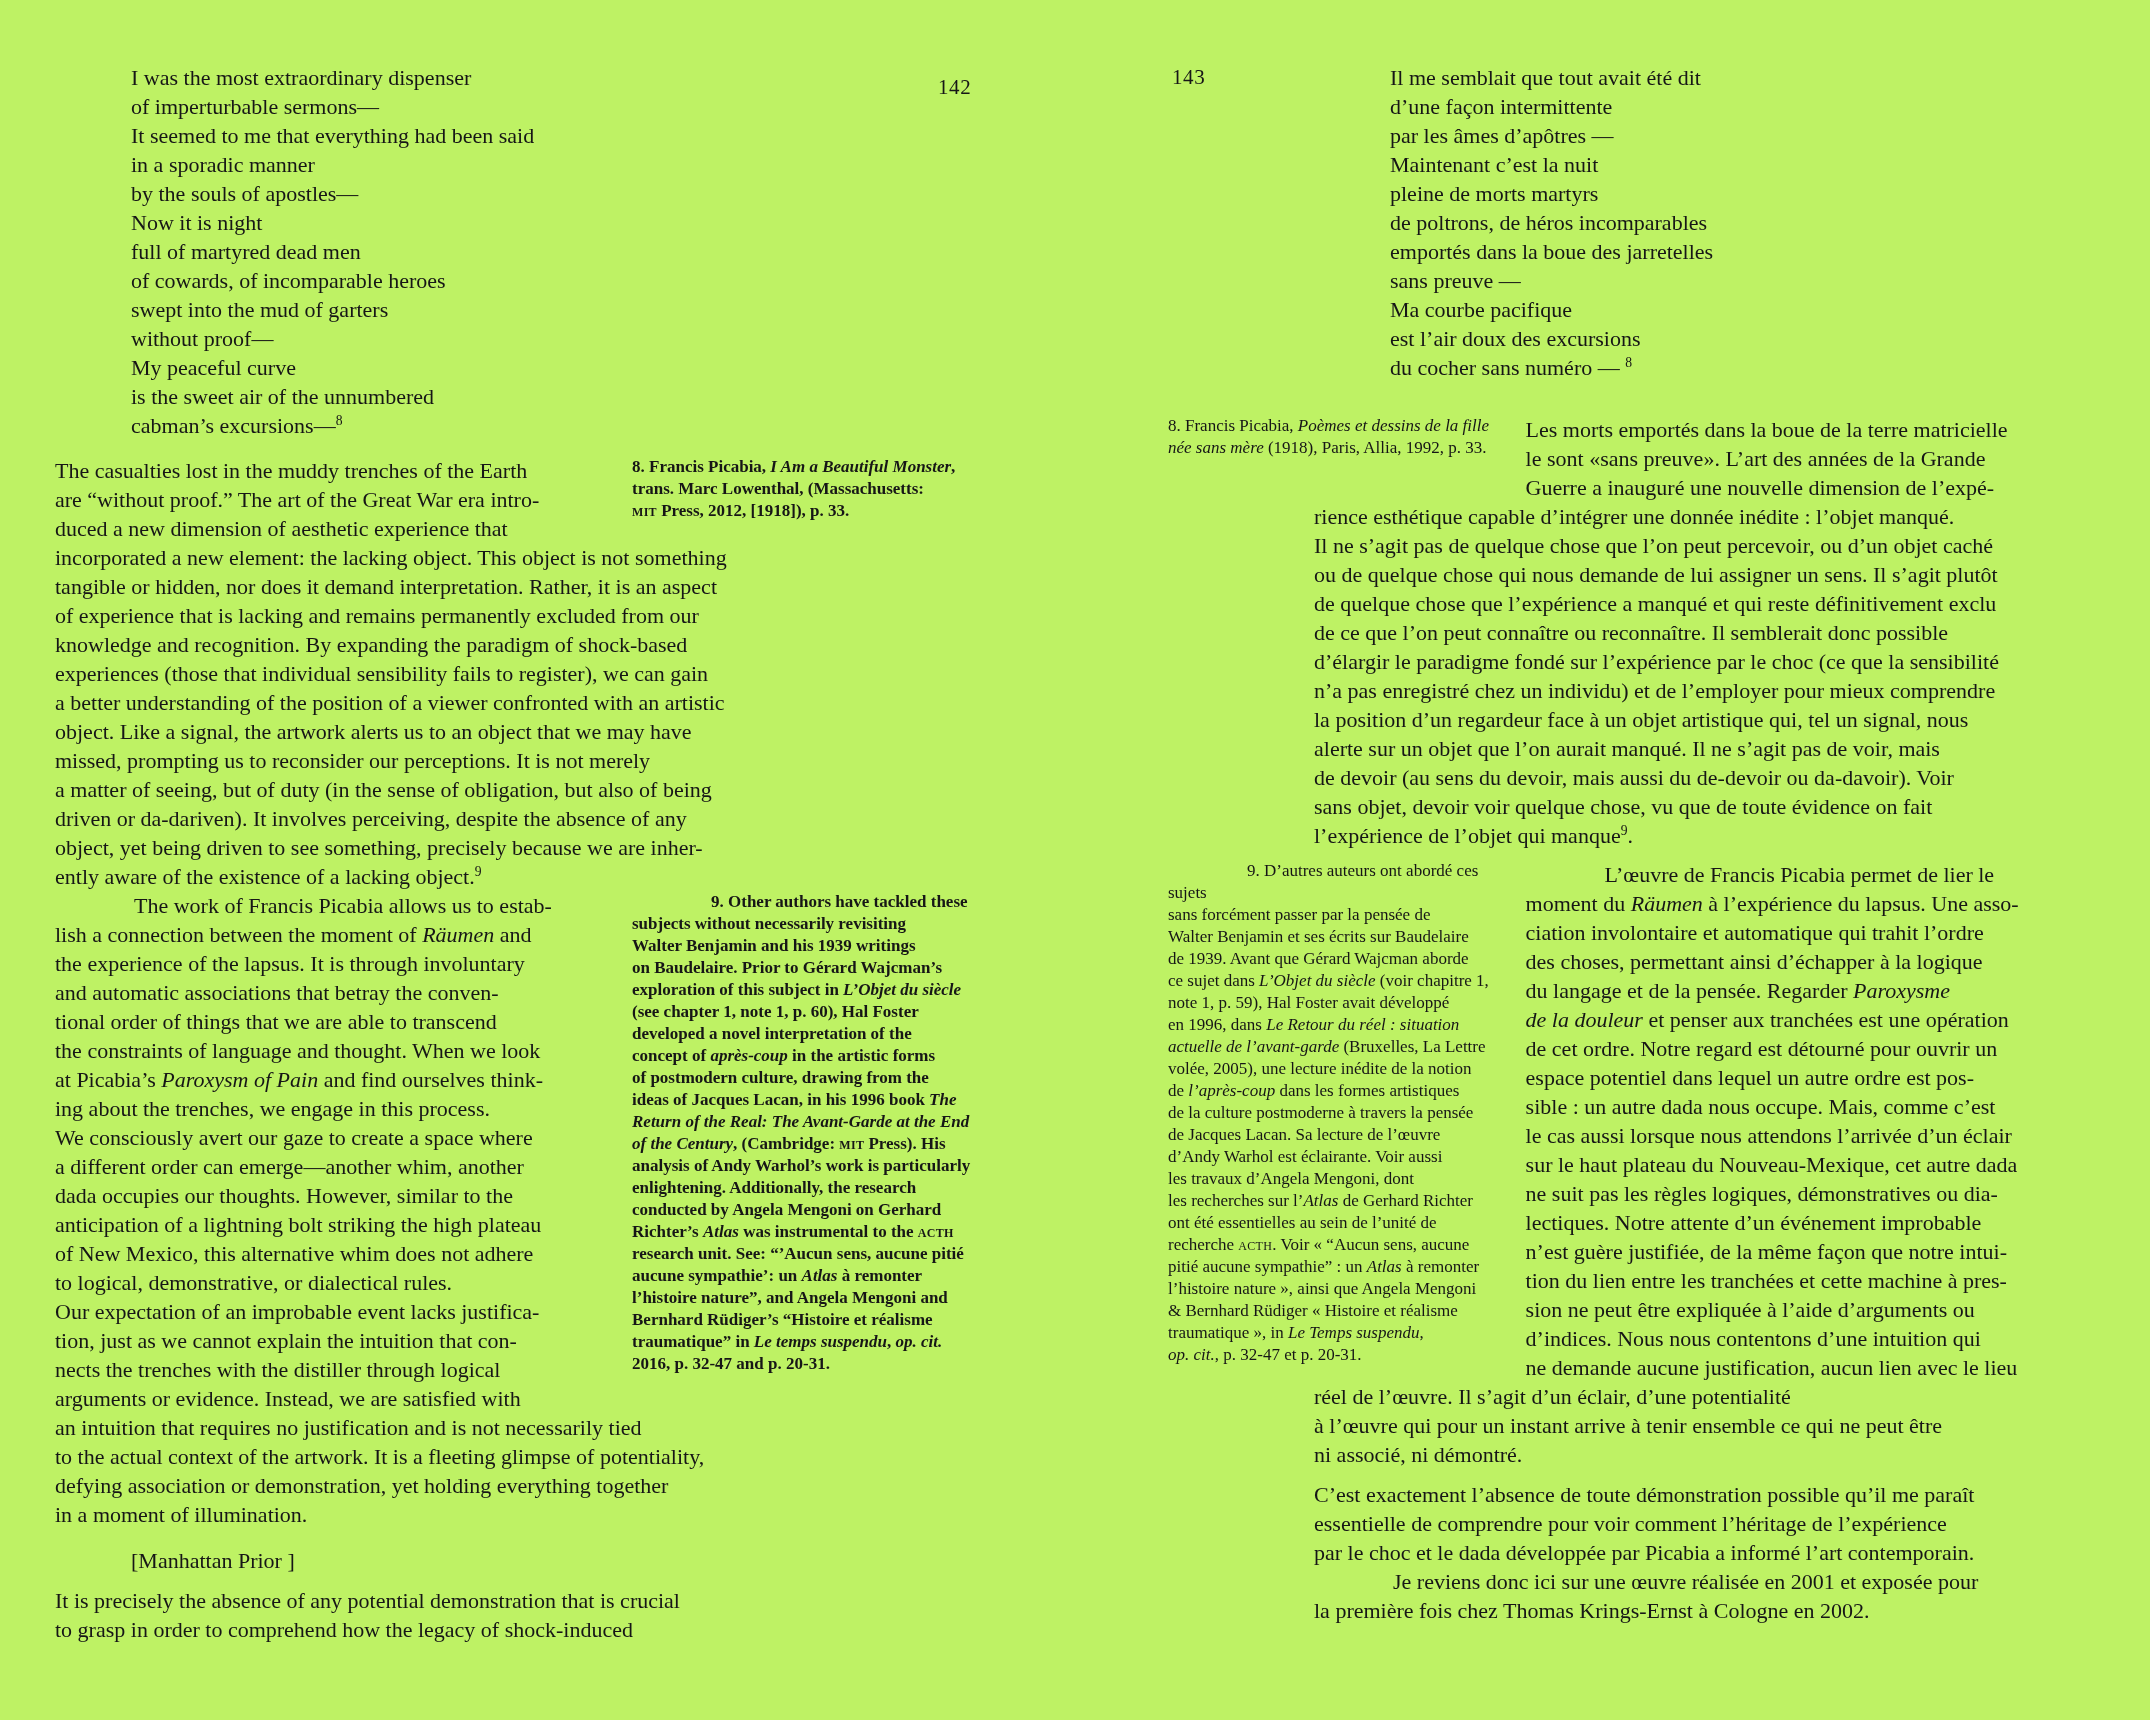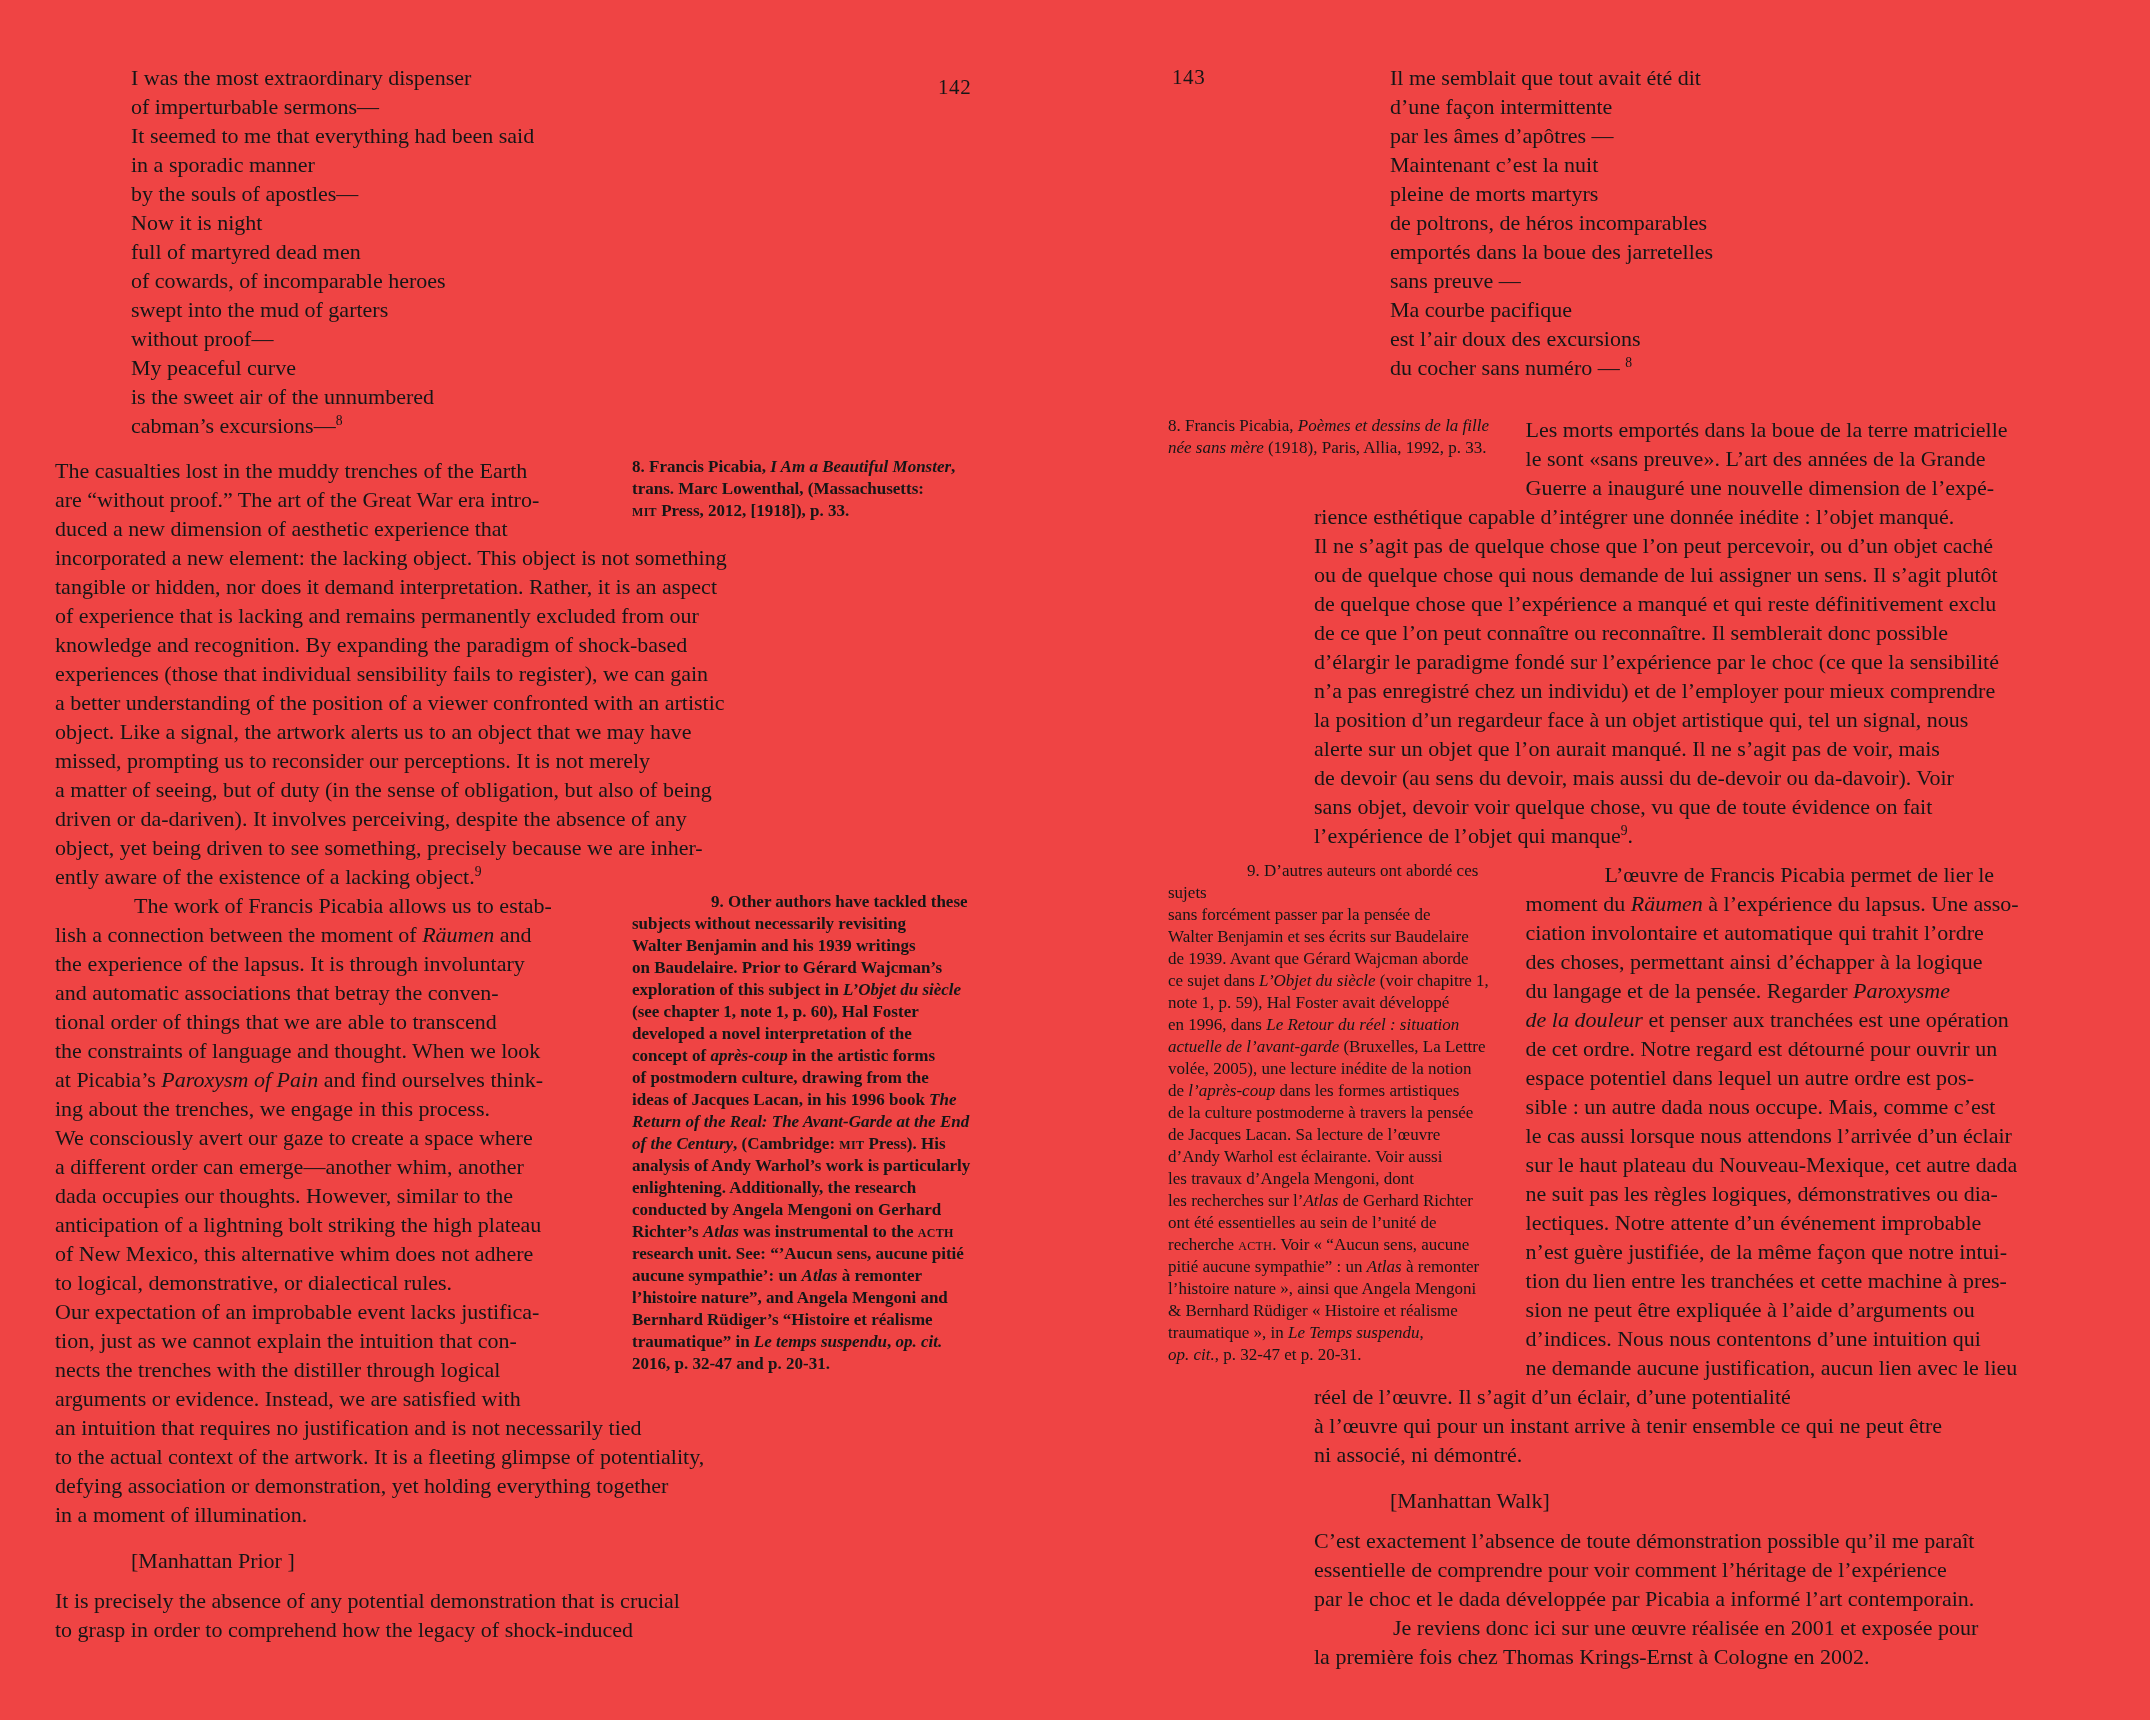--- a/index.html
+++ b/index.html
@@ -6,21 +6,21 @@
     margin: 0;
     padding: 0;
     background: #ffffff;
     color: #161616;
     font-family: "Liberation Serif", "DejaVu Serif", serif;
   }
   .spread {
     position: relative;
     width: 2151px;
     height: 1721px;
-    background: #ef4444;
+    background: #bef264;
     overflow: hidden;
   }
   .abs { position: absolute; }
 
   .poem {
     font-size: 22px;
     line-height: 29px;
     white-space: nowrap;
   }
   .folio {
@@ -109,20 +109,19 @@
     <div class="abs page-body" style="left:1314px; top:415px; width:789px;">
 
       <p class="para">
         <span class="fn fn-left fn-short"><span class="s-r">8. Francis Picabia, </span><span class="s-i">Poèmes et dessins de la fille</span><br><span class="s-i">née sans mère</span><span class="s-r"> (1918), Paris, Allia, 1992, p. 33.</span></span><span><span class="s-r">Les morts emportés dans la boue de la terre matricielle</span><br><span class="s-r">le sont «sans preuve». L’art des années de la Grande</span><br><span class="s-r">Guerre a inauguré une nouvelle dimension de l’expé-</span><br><span class="s-r">rience esthétique capable d’intégrer une donnée inédite : l’objet manqué.</span><br><span class="s-r">Il ne s’agit pas de quelque chose que l’on peut percevoir, ou d’un objet caché</span><br><span class="s-r">ou de quelque chose qui nous demande de lui assigner un sens. Il s’agit plutôt</span><br><span class="s-r">de quelque chose que l’expérience a manqué et qui reste définitivement exclu</span><br><span class="s-r">de ce que l’on peut connaître ou reconnaître. Il semblerait donc possible</span><br><span class="s-r">d’élargir le paradigme fondé sur l’expérience par le choc (ce que la sensibilité</span><br><span class="s-r">n’a pas enregistré chez un individu) et de l’employer pour mieux comprendre</span><br><span class="s-r">la position d’un regardeur face à un objet artistique qui, tel un signal, nous</span><br><span class="s-r">alerte sur un objet que l’on aurait manqué. Il ne s’agit pas de voir, mais</span><br><span class="s-r">de devoir (au sens du devoir, mais aussi du de-devoir ou da-davoir). Voir</span><br><span class="s-r">sans objet, devoir voir quelque chose, vu que de toute évidence on fait</span><br><span class="s-r">l’expérience de l’objet qui manque</span><span class="s-sup">9</span><span class="s-r">.</span></span>
       </p>
 
       <p class="para para-indent para-second-fr">
         <span class="fn fn-left"><span class="s-r">9. D’autres auteurs ont abordé ces sujets</span><br><span class="s-r">sans forcément passer par la pensée de</span><br><span class="s-r">Walter Benjamin et ses écrits sur Baudelaire</span><br><span class="s-r">de 1939. Avant que Gérard Wajcman aborde</span><br><span class="s-r">ce sujet dans </span><span class="s-i">L’Objet du siècle</span><span class="s-r"> (voir chapitre 1,</span><br><span class="s-r">note 1, p. 59), Hal Foster avait développé</span><br><span class="s-r">en 1996, dans </span><span class="s-i">Le Retour du réel : situation</span><br><span class="s-i">actuelle de l’avant-garde</span><span class="s-r"> (Bruxelles, La Lettre</span><br><span class="s-r">volée, 2005), une lecture inédite de la notion</span><br><span class="s-r">de </span><span class="s-i">l’après-coup</span><span class="s-r"> dans les formes artistiques</span><br><span class="s-r">de la culture postmoderne à travers la pensée</span><br><span class="s-r">de Jacques Lacan. Sa lecture de l’œuvre</span><br><span class="s-r">d’Andy Warhol est éclairante. Voir aussi</span><br><span class="s-r">les travaux d’Angela Mengoni, dont</span><br><span class="s-r">les recherches sur l’</span><span class="s-i">Atlas</span><span class="s-r"> de Gerhard Richter</span><br><span class="s-r">ont été essentielles au sein de l’unité de</span><br><span class="s-r">recherche </span><span class="s-sc">ACTH</span><span class="s-r">. Voir « “Aucun sens, aucune</span><br><span class="s-r">pitié aucune sympathie” : un </span><span class="s-i">Atlas</span><span class="s-r"> à remonter</span><br><span class="s-r">l’histoire nature », ainsi que Angela Mengoni</span><br><span class="s-r">&amp; Bernhard Rüdiger « Histoire et réalisme</span><br><span class="s-r">traumatique », in </span><span class="s-i">Le Temps suspendu</span><span class="s-r">,</span><br><span class="s-i">op. cit.</span><span class="s-r">, p. 32-47 et p. 20-31.</span></span><span><span class="s-r">L’œuvre de Francis Picabia permet de lier le</span><br><span class="s-r">moment du </span><span class="s-i">Räumen</span><span class="s-r"> à l’expérience du lapsus. Une asso-</span><br><span class="s-r">ciation involontaire et automatique qui trahit l’ordre</span><br><span class="s-r">des choses, permettant ainsi d’échapper à la logique</span><br><span class="s-r">du langage et de la pensée. Regarder </span><span class="s-i">Paroxysme</span><br><span class="s-i">de la douleur</span><span class="s-r"> et penser aux tranchées est une opération</span><br><span class="s-r">de cet ordre. Notre regard est détourné pour ouvrir un</span><br><span class="s-r">espace potentiel dans lequel un autre ordre est pos-</span><br><span class="s-r">sible : un autre dada nous occupe. Mais, comme c’est</span><br><span class="s-r">le cas aussi lorsque nous attendons l’arrivée d’un éclair</span><br><span class="s-r">sur le haut plateau du Nouveau-Mexique, cet autre dada</span><br><span class="s-r">ne suit pas les règles logiques, démonstratives ou dia-</span><br><span class="s-r">lectiques. Notre attente d’un événement improbable</span><br><span class="s-r">n’est guère justifiée, de la même façon que notre intui-</span><br><span class="s-r">tion du lien entre les tranchées et cette machine à pres-</span><br><span class="s-r">sion ne peut être expliquée à l’aide d’arguments ou</span><br><span class="s-r">d’indices. Nous nous contentons d’une intuition qui</span><br><span class="s-r">ne demande aucune justification, aucun lien avec le lieu</span><br><span class="s-r">réel de l’œuvre. Il s’agit d’un éclair, d’une potentialité</span><br><span class="s-r">à l’œuvre qui pour un instant arrive à tenir ensemble ce qui ne peut être</span><br><span class="s-r">ni associé, ni démontré.</span></span>
       </p>
 
-      <p class="subhead">[Manhattan Walk]</p>
 
       <p class="para para-last"><span class="s-r">C’est exactement l’absence de toute démonstration possible qu’il me paraît</span><br><span class="s-r">essentielle de comprendre pour voir comment l’héritage de l’expérience</span><br><span class="s-r">par le choc et le dada développée par Picabia a informé l’art contemporain.</span><br><span class="s-tab"></span><span class="s-r">Je reviens donc ici sur une œuvre réalisée en 2001 et exposée pour</span><br><span class="s-r">la première fois chez Thomas Krings-Ernst à Cologne en 2002.</span></p>
     </div>
   </section>
 
 </div>
 
 
 </body></html>

